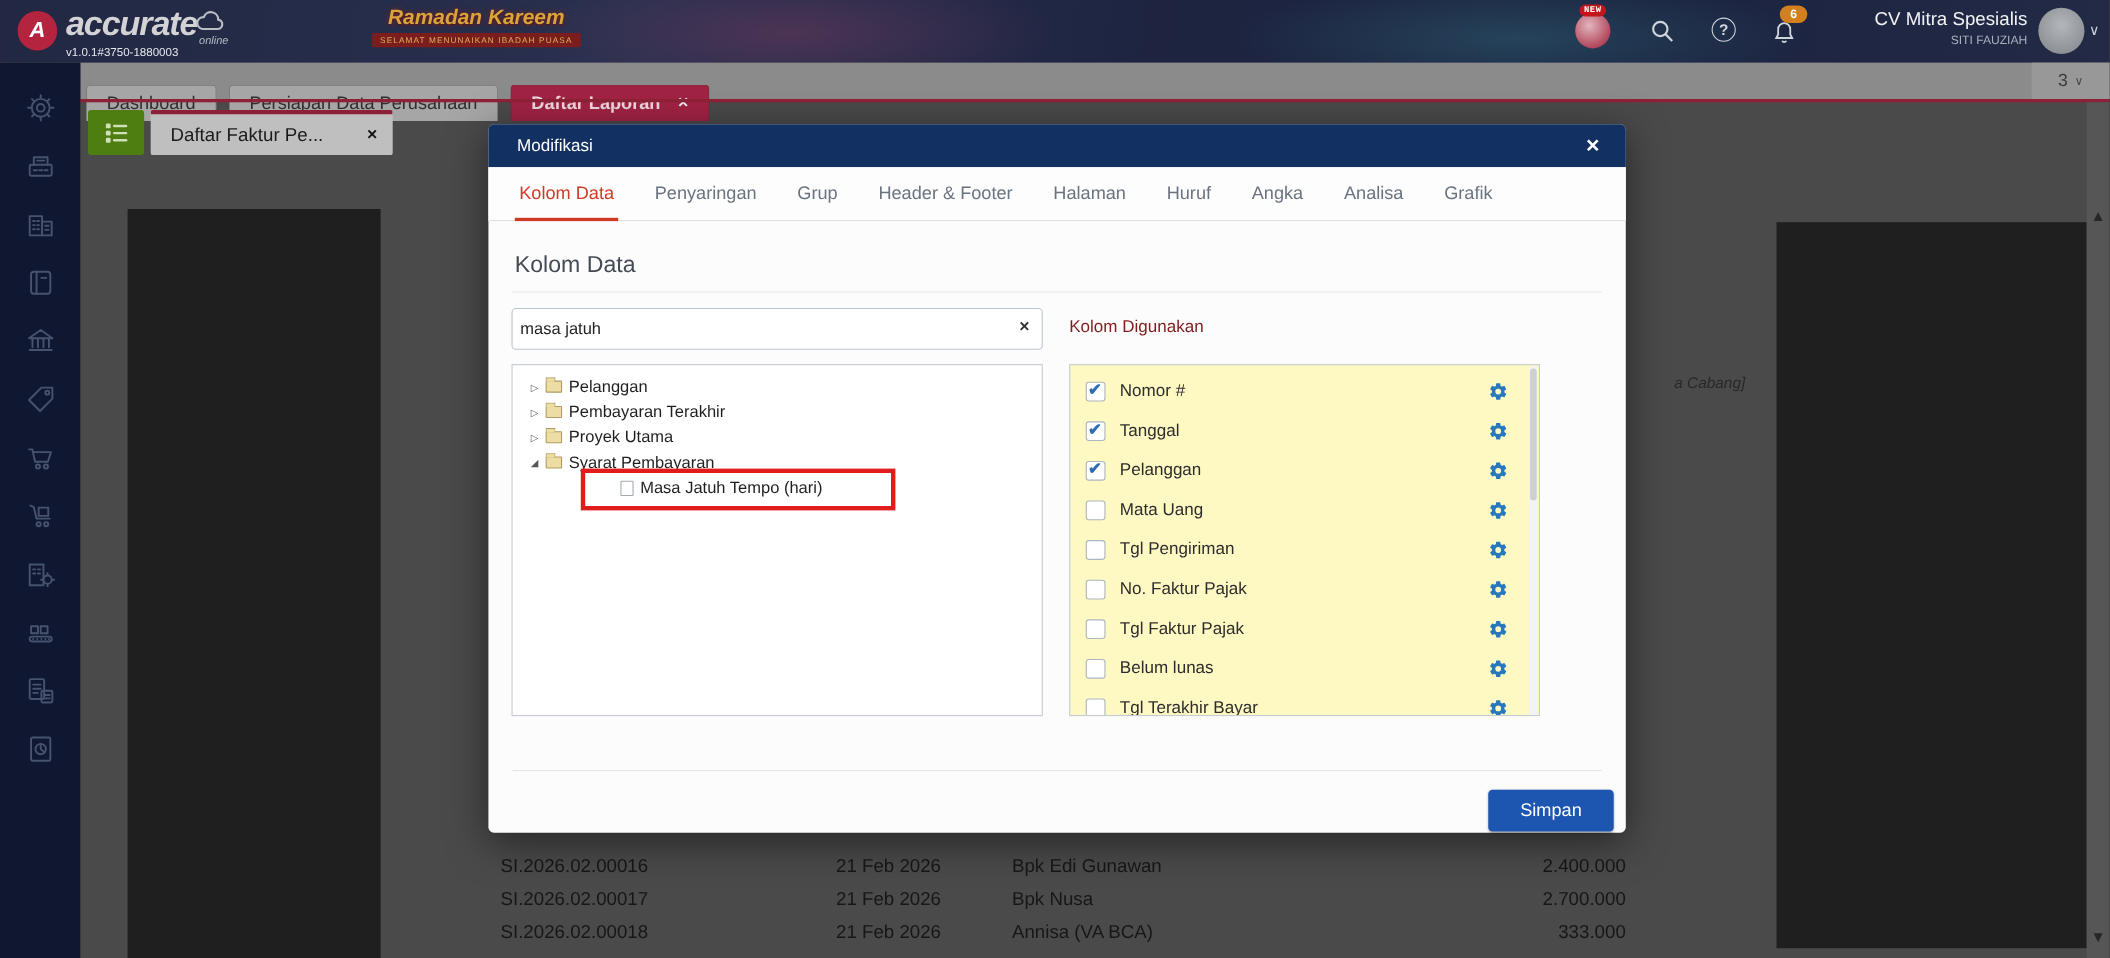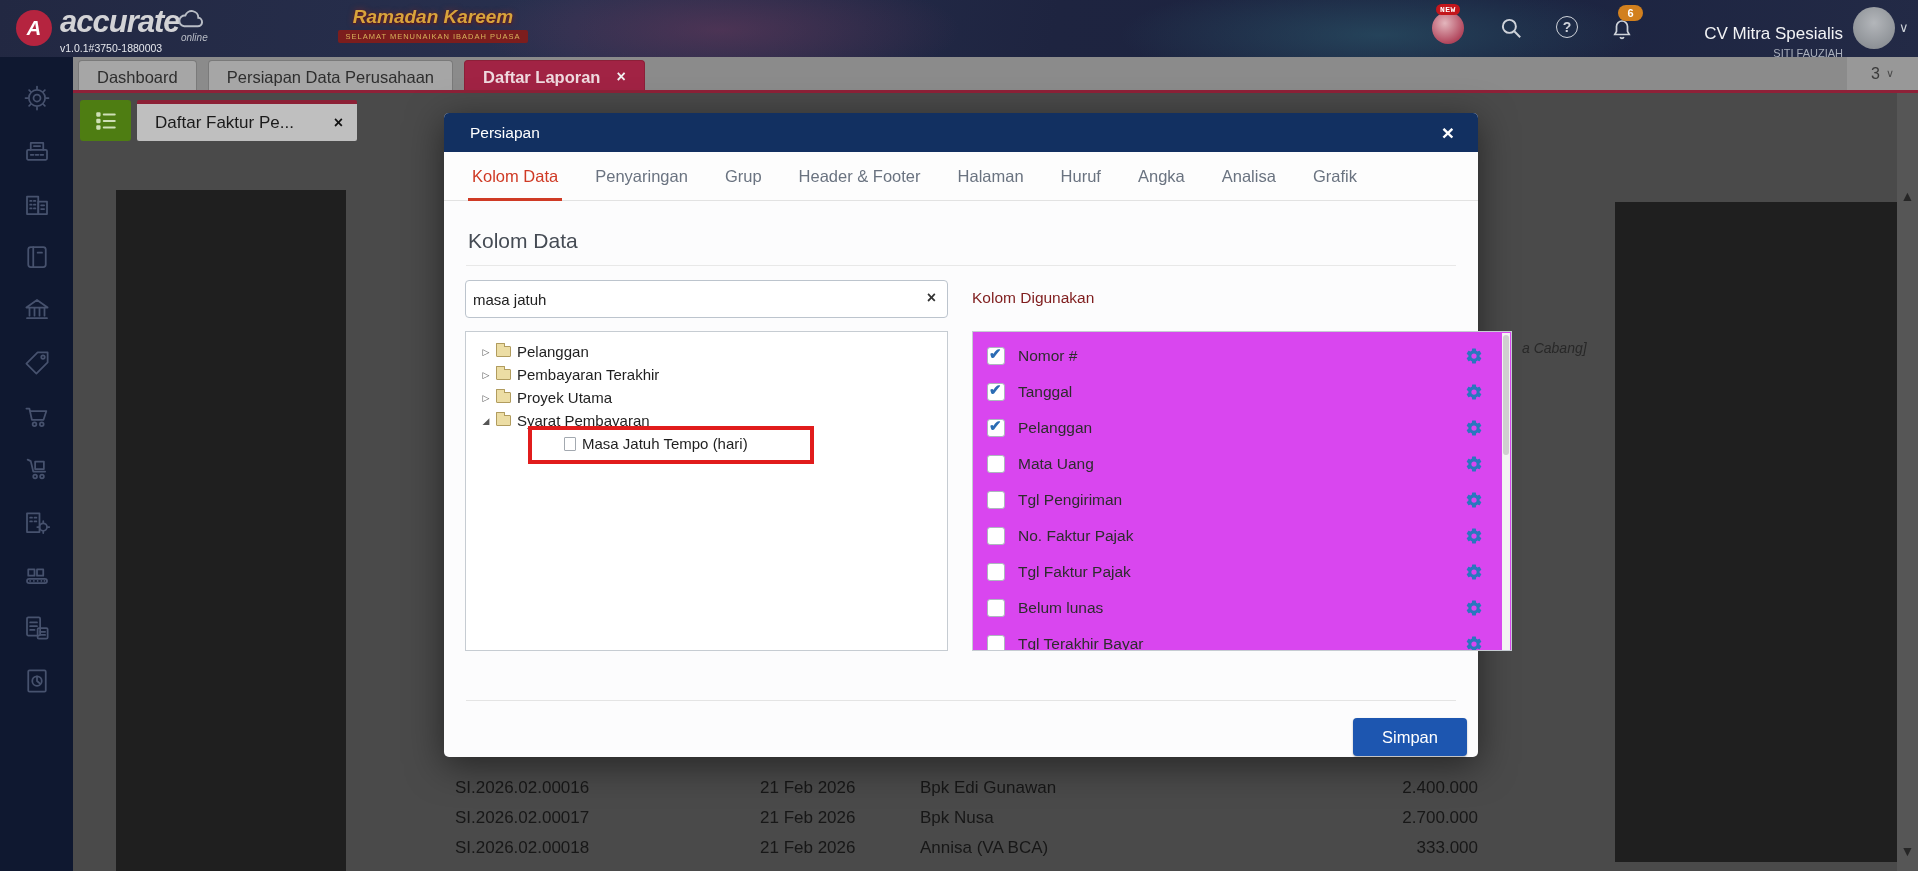--- a/index.html
+++ b/index.html
@@ -35,32 +35,32 @@
   .new-pill { position:absolute; left:1436px; top:4px; background:#c3161c; color:#fff; font-size:8px;
               font-weight:bold; padding:1px 4px; border-radius:6px; letter-spacing:.5px;font-family:Liberation Mono, monospace; }
   .help-circle { position:absolute; left:1556px; top:16px; width:22px; height:22px; border:1.8px solid #cfd3da;
                  border-radius:50%; color:#cfd3da; font-size:14px; font-weight:bold; display:flex;
                  align-items:center; justify-content:center; }
   .badge6 { position:absolute; left:1618px; top:5px; min-width:25px; height:16px; background:#d2801e;
             border-radius:8px; color:#fff; font-size:11px; font-weight:bold; display:flex;
             align-items:center; justify-content:center; padding:0 4px; }
   .bell { position:absolute; left:1610px; top:18px; }
   .bell svg { stroke:#cfd3da; fill:none; stroke-width:1.7; }
-  .who { position:absolute; right:75px; top:24px; text-align:right; }
+  .who { position:absolute; right:75px; top:8px; text-align:right; }
   .who .company { font-size:17px; color:#f2f3f5; }
   .who .user { font-size:11px; color:#a9afbc; margin-top:3px; }
   .avatar { position:absolute; left:1853px; top:7px; width:42px; height:42px; border-radius:50%;
             background:radial-gradient(circle at 50% 38%,#b3b6ba,#8d9196 75%,#77797d); }
   .avatar-chev { position:absolute; left:1899px; top:20px; color:#cdd2d8; font-size:13px; }
 
   
   .tabstrip { position:absolute; left:0; top:57px; width:1918px; height:33px; background:#8b8b8b; }
   .tabstrip .corner { position:absolute; left:0; top:0; width:73px; height:33px; background:#121b32; }
   #main-tabs { position:absolute; left:78px; top:0; height:33px; display:flex; gap:11px; }
-  .mtab { margin-top:3px; height:30px; background:#a6a6a6; border:1px solid #7a7a7a; border-bottom:none;
+  .mtab { margin-top:20px; height:30px; background:#a6a6a6; border:1px solid #7a7a7a; border-bottom:none;
           border-radius:4px 4px 0 0; color:#2e2e2e; font-size:16.5px; display:flex; align-items:center;
           padding:16px 18px; white-space:nowrap; }
   .mtab.active { background:#a12344; border-color:#8c1f38; color:#efd9de; font-weight:bold; }
   .mtab .tab-close { margin-left:16px; font-weight:bold; font-size:16px; color:#f2f2f2; }
   .mtab .tab-close::before { content:"×"; }
   .tab-counter { position:absolute; right:0; top:0; width:71px; height:33px; background:#989898;
                  color:#3a3a3a; font-size:16px; display:flex; align-items:center; justify-content:center; gap:6px; }
   .tab-counter .chev { font-size:11px; color:#4a4a4a; }
   .redline { position:absolute; left:73px; top:90px; width:1845px; height:3px; background:#8e2138; }
 
@@ -120,21 +120,21 @@
   .tree-row.child { padding-left:80px; }
   .tree-expander { width:16px; font-size:9px; color:#555; text-align:center; }
   .ico-folder { width:15px; height:11px; background:#ecdda4; border:1px solid #b19c5e; border-radius:1px;
                 position:relative; margin:0 6px 0 2px; }
   .ico-folder::before { content:""; position:absolute; left:-1px; top:-4px; width:7px; height:3px;
                         background:#ecdda4; border:1px solid #b19c5e; border-bottom:none; border-radius:1px 1px 0 0; }
   .ico-folder.page { width:12px; height:14px; background:#fff; border:1px solid #a3a9b0; }
   .ico-folder.page::before { display:none; }
   .tree-row.highlight::after { content:""; position:absolute; left:62px; top:-6px; width:278px; height:30px;
                                border:4px solid #e11c1c; }
-  .cols-panel { position:absolute; left:528px; top:218px; width:540px; height:320px; background:#d946ef;
+  .cols-panel { position:absolute; left:528px; top:218px; width:428px; height:320px; background:#fef9c3;
                 border:1px solid #c6ccd2; overflow:hidden; padding-top:6px; }
   .col-row { position:relative; height:36px; display:flex; align-items:center; padding-left:14px; }
   .cbx { width:18px; height:18px; border:1.5px solid #adb6bf; border-radius:3px; background:#fff; position:relative; }
   .cbx.checked::after { content:"✔"; position:absolute; left:1px; top:-3px; color:#2b6cb4; font-size:15px; font-weight:bold; }
   .col-label { margin-left:13px; font-size:15.5px; color:#2d2d2d; }
   .col-gear { position:absolute; right:28px; width:18px; height:18px; }
   .col-gear svg { width:18px; height:18px; fill:#2878be; }
   .cols-scroll { position:absolute; right:1px; top:1px; width:8px; height:318px; background:#f3f3f3; }
   .cols-scroll .thumb { position:absolute; top:2px; left:1px; width:6px; height:120px; background:#cfcfcf; border-radius:3px; }
   .hr2 { position:absolute; left:22px; right:22px; top:587px; border-top:1px solid #e4e4e4; }
@@ -333,21 +333,21 @@
     <span class="inv-amt">333.000</span>
   </div>
     </div>
   <div class="vscroll">
     <div class="up">▲</div>
     <div class="down">▼</div>
   </div>
 
   <div class="modal">
     <div class="modal-hdr">
-      <span class="modal-title">Persiapan</span>
+      <span class="modal-title">Modifikasi</span>
       <span class="modal-close"></span>
     </div>
     <div id="modal-tabs">
         <div class="modtab active">
           <span>Kolom Data</span>
         </div>
         <div class="modtab">
           <span>Penyaringan</span>
         </div>
         <div class="modtab">

